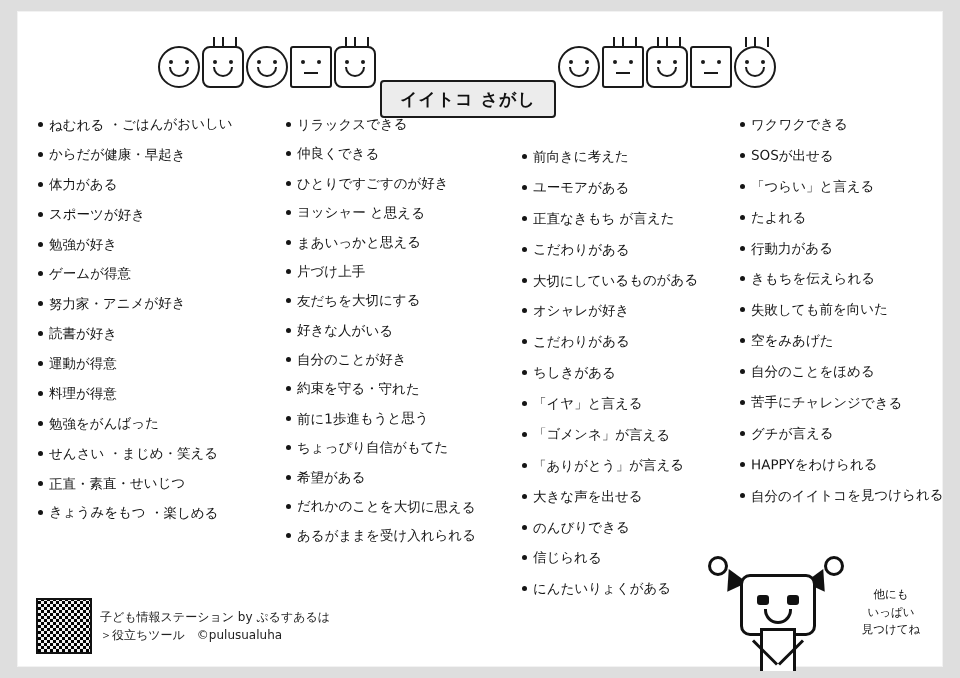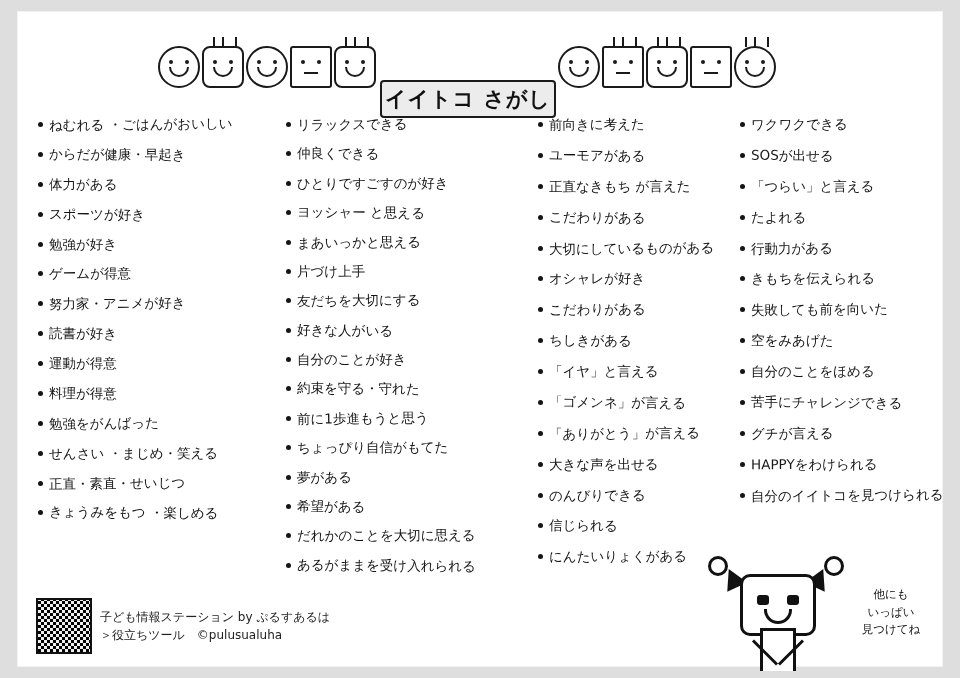--- a/index.html
+++ b/index.html
@@ -110,41 +110,41 @@
     height: 34px;
     border: 2.5px solid #1a1a1a;
     border-radius: 4px;
     background: #ececec;
     display: flex;
     align-items: center;
     justify-content: center;
   }
   .title-text {
     font-family: "DejaVu Sans", sans-serif;
-    font-size: 21px;
+    font-size: 17px;
     font-weight: bold;
     letter-spacing: 1px;
     color: #111;
     white-space: nowrap;
   }
   
   .columns {
     position: absolute;
     left: 0;
     top: 104px;
     width: 924px;
     height: 500px;
   }
   .col {
     position: absolute;
     top: 0;
   }
   .col-0 { left: 20px;  width: 260px; }
   .col-1 { left: 268px; width: 250px; }
-  .col-2 { left: 520px; width: 205px; }
+  .col-2 { left: 504px; width: 205px; margin-top: 32px; }
   .col-3 { left: 722px; width: 195px; }
 
   .item {
     display: flex;
     align-items: flex-start;
     font-size: 13.5px;
     line-height: 1.25;
     color: #151515;
     margin-bottom: 12.5px;
     white-space: nowrap;
@@ -451,24 +451,20 @@
           <span class="bullet"></span>
           <span class="item-text">約束を守る・守れた</span>
         </div>
         <div class="item">
           <span class="bullet"></span>
           <span class="item-text">前に1歩進もうと思う</span>
         </div>
         <div class="item">
           <span class="bullet"></span>
           <span class="item-text">ちょっぴり自信がもてた</span>
-        </div>
-        <div class="item">
-          <span class="bullet"></span>
-          <span class="item-text">夢がある</span>
         </div>
         <div class="item">
           <span class="bullet"></span>
           <span class="item-text">希望がある</span>
         </div>
         <div class="item">
           <span class="bullet"></span>
           <span class="item-text">だれかのことを大切に思える</span>
         </div>
         <div class="item">

